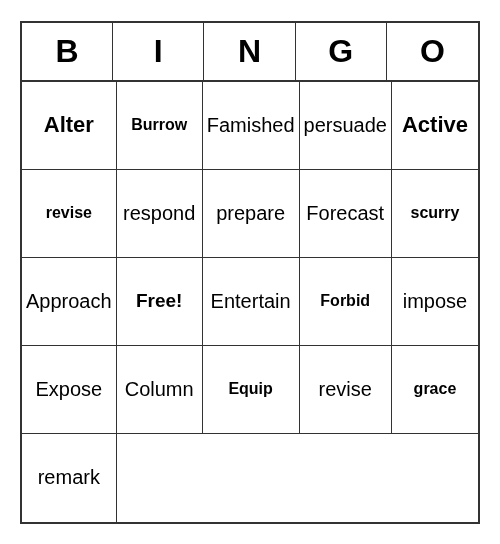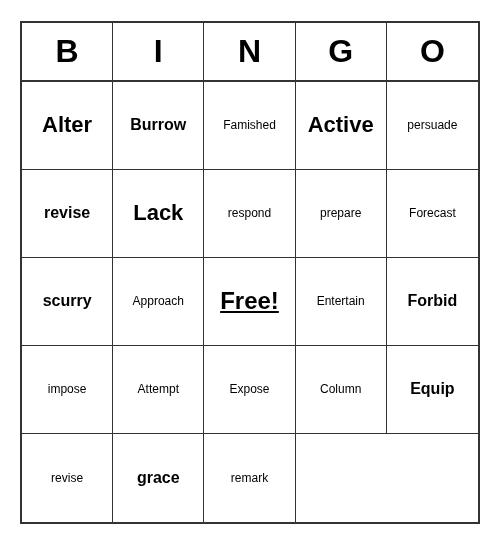--- a/index.html
+++ b/index.html
@@ -49,21 +49,21 @@
 
     .bingo-cell {
       border-right: 1px solid #333;
       border-bottom: 1px solid #333;
       display: flex;
       align-items: center;
       justify-content: center;
       text-align: center;
       padding: 6px 4px;
       min-height: 88px;
-      font-size: 12px;
+      font-size: 20px;
     }
 
     .bingo-cell:nth-child(5n) {
       border-right: none;
     }
 
     .bingo-cell:nth-child(n+21) {
       border-bottom: none;
     }
 
@@ -71,54 +71,51 @@
       font-size: 22px;
       font-weight: bold;
     }
 
     .bingo-cell.medium-text {
       font-size: 16px;
       font-weight: bold;
     }
 
     .bingo-cell.free-cell {
-      font-size: 24px;
+      font-size: 19px;
       font-weight: bold;
-      text-decoration: underline;
     }
   </style>
 </head>
 <body>
 
 <div class="bingo-card">
   <div class="bingo-header">
   <div class="bingo-header-cell">B</div>
       <div class="bingo-header-cell">I</div>
       <div class="bingo-header-cell">N</div>
       <div class="bingo-header-cell">G</div>
       <div class="bingo-header-cell">O</div>
     </div>
   <div class="bingo-grid">
   <div class="bingo-cell large-text">Alter</div>
       <div class="bingo-cell medium-text">Burrow</div>
       <div class="bingo-cell">Famished</div>
+      <div class="bingo-cell">persuade</div>
       <div class="bingo-cell large-text">Active</div>
-      <div class="bingo-cell">persuade</div>
       <div class="bingo-cell medium-text">revise</div>
-      <div class="bingo-cell large-text">Lack</div>
       <div class="bingo-cell">respond</div>
       <div class="bingo-cell">prepare</div>
       <div class="bingo-cell">Forecast</div>
       <div class="bingo-cell medium-text">scurry</div>
       <div class="bingo-cell">Approach</div>
       <div class="bingo-cell free-cell">Free!</div>
       <div class="bingo-cell">Entertain</div>
       <div class="bingo-cell medium-text">Forbid</div>
       <div class="bingo-cell">impose</div>
-      <div class="bingo-cell">Attempt</div>
       <div class="bingo-cell">Expose</div>
       <div class="bingo-cell">Column</div>
       <div class="bingo-cell medium-text">Equip</div>
       <div class="bingo-cell">revise</div>
       <div class="bingo-cell medium-text">grace</div>
       <div class="bingo-cell">remark</div>
     </div>
 </div>
 
 </body></html>

